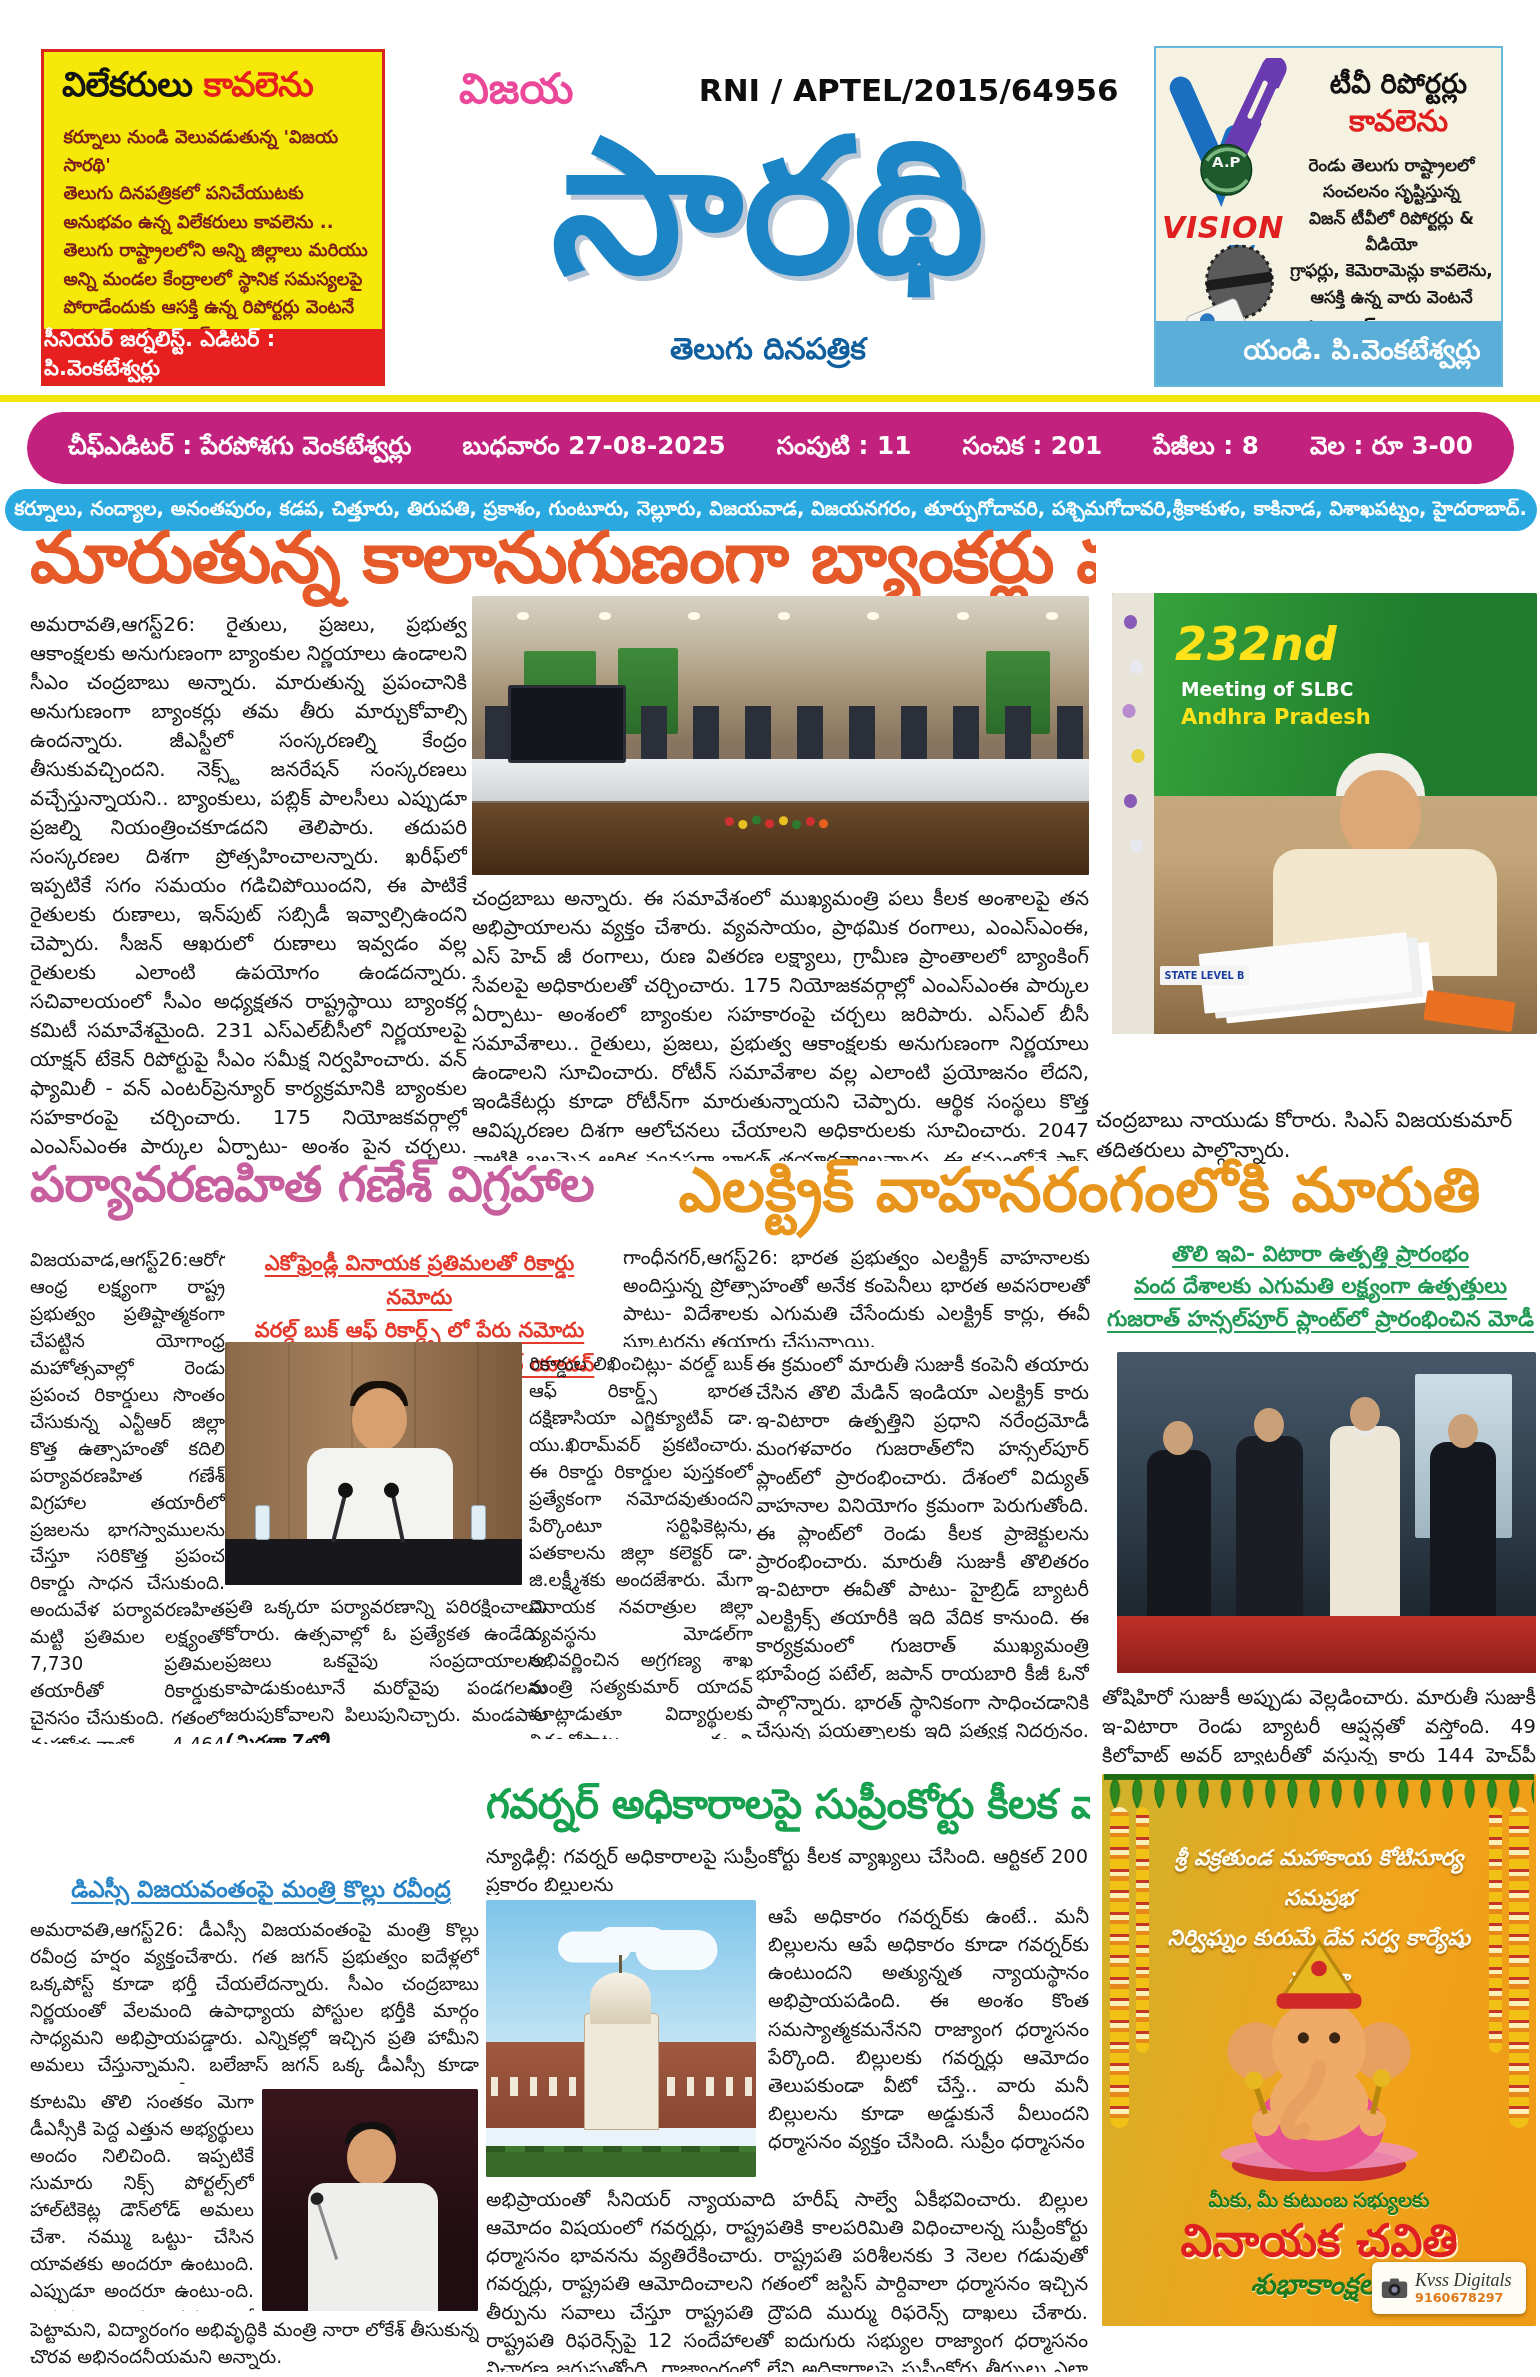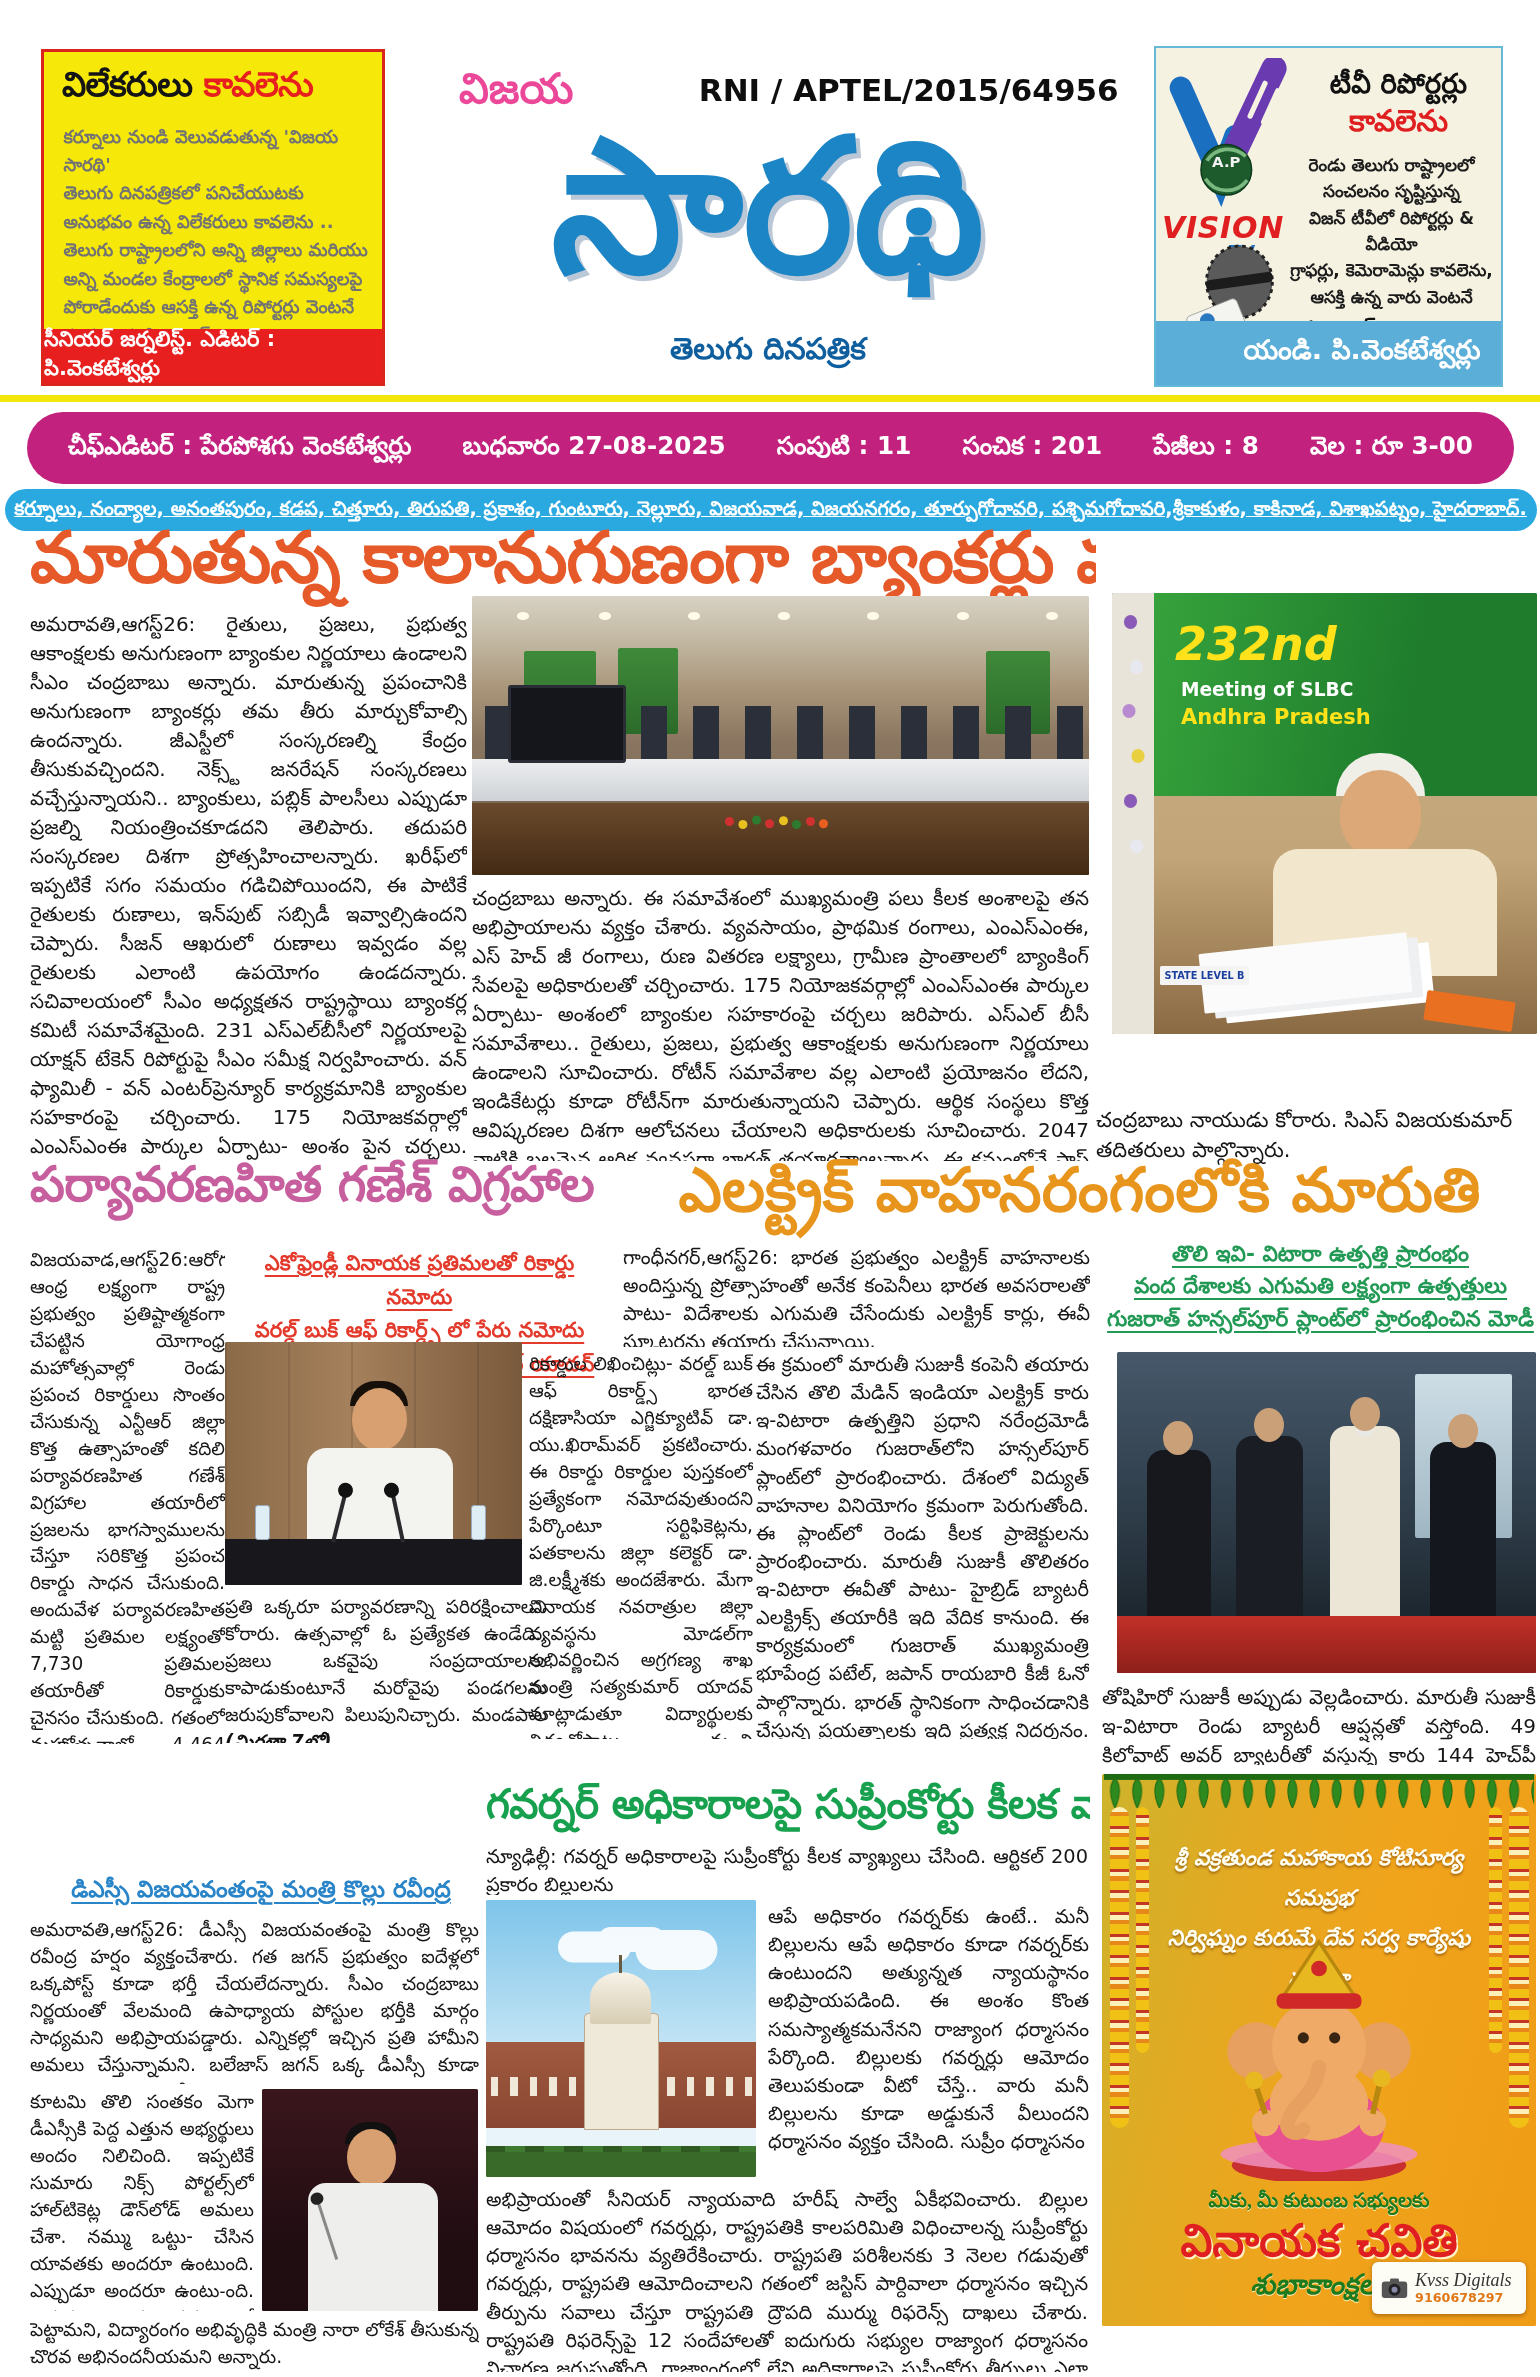--- a/index.html
+++ b/index.html
@@ -7,21 +7,21 @@
         font-family:"DejaVu Sans",sans-serif;color:#141414;}
   .abs{position:absolute;}
   .body-text{font-size:20px;line-height:1.45;text-align:justify;color:#161616;overflow:hidden;}
   .nowrap{white-space:nowrap;overflow:hidden;}
   .sh{text-decoration:underline;text-underline-offset:5.2px;text-decoration-thickness:1.5px;}
 
   
   .yellow-ad{background:#f6e90a;border:3px solid #d9251c;box-sizing:border-box;}
   .yellow-ad .title{font-size:34px;font-weight:800;letter-spacing:-0.7px;padding:12px 0 4.5px 18px;}
   .yellow-ad .t-red{color:#e81f1f;}
-  .yellow-ad .lines{padding:6px 13.4px 0 19.4px;font-size:18px;font-weight:700;line-height:1.58;color:#737373;}
+  .yellow-ad .lines{padding:6px 13.4px 0 19.4px;font-size:18px;font-weight:700;line-height:1.58;color:#7f1d1d;}
   .yellow-ad .strip{position:absolute;left:0;right:0;bottom:0;height:54px;background:#e81f1f;color:#fff;
         font-size:21px;font-weight:800;display:flex;align-items:center;justify-content:center;}
   .m-prefix{font-size:42px;font-weight:800;color:#ec4899;}
   .m-rni{font-size:31px;font-weight:800;color:#0e0e0e;}
   .m-title{font-size:186px;line-height:1;font-weight:800;color:#1b85c6;text-shadow:4.5px 5.2px 0 rgba(25,70,120,.30);}
   .m-tag{font-size:30px;font-weight:800;color:#0f5f9e;}
   .right-ad{background:#f6f2e2;border:2.2px solid #66b8d8;box-sizing:border-box;}
   .right-ad .rtitle{font-size:27.6px;font-weight:800;color:#111;text-align:center;line-height:1.25;}
   .right-ad .rtitle .t-red{font-size:30px;color:#e02020;display:block;}
   .right-ad .rlines{font-size:17px;font-weight:700;line-height:1.55;text-align:center;color:#1c1c1c;}
@@ -192,21 +192,21 @@
   <div class="abs yellow-line" style="left:0;top:395px;width:1541px;height:6.7px;"></div>
 
   <div class="abs info-bar" style="left:27px;top:412px;width:1487px;height:72px;">
     <span>చీఫ్ఎడిటర్ :  పేరపోశగు వెంకటేశ్వర్లు</span>
     <span>బుధవారం  27-08-2025</span>
     <span>సంపుటి : 11</span>
     <span>సంచిక : 201</span>
     <span>పేజీలు : 8</span>
     <span>వెల : రూ 3-00</span>
   </div>
-  <div class="abs cities-bar nowrap" style="left:4.5px;top:489px;width:1532px;height:42px;text-decoration:underline;">కర్నూలు, నంద్యాల, అనంతపురం, కడప, చిత్తూరు, తిరుపతి, ప్రకాశం, గుంటూరు, నెల్లూరు, విజయవాడ, విజయనగరం, తూర్పుగోదావరి, పశ్చిమగోదావరి,శ్రీకాకుళం, కాకినాడ, విశాఖపట్నం, హైదరాబాద్.</div>
+  <div class="abs cities-bar nowrap" style="left:4.5px;top:489px;width:1532px;height:42px;">కర్నూలు, నంద్యాల, అనంతపురం, కడప, చిత్తూరు, తిరుపతి, ప్రకాశం, గుంటూరు, నెల్లూరు, విజయవాడ, విజయనగరం, తూర్పుగోదావరి, పశ్చిమగోదావరి,శ్రీకాకుళం, కాకినాడ, విశాఖపట్నం, హైదరాబాద్.</div>
 
   <div class="abs lead-headline nowrap" style="left:30px;top:516px;width:1066px;">మారుతున్న కాలానుగుణంగా బ్యాంకర్లు మారాలి</div>
 
   <div class="abs body-text" style="left:30px;top:610px;width:437px;height:553px;font-size:20px;">అమరావతి,ఆగస్ట్26: రైతులు, ప్రజలు, ప్రభుత్వ ఆకాంక్షలకు అనుగుణంగా బ్యాంకుల నిర్ణయాలు ఉండాలని సీఎం చంద్రబాబు అన్నారు. మారుతున్న ప్రపంచానికి అనుగుణంగా బ్యాంకర్లు తమ తీరు మార్చుకోవాల్సి ఉందన్నారు. జీఎస్టీలో సంస్కరణల్ని కేంద్రం తీసుకువచ్చిందని. నెక్స్ట్ జనరేషన్ సంస్కరణలు వచ్చేస్తున్నాయని.. బ్యాంకులు, పబ్లిక్ పాలసీలు ఎప్పుడూ ప్రజల్ని నియంత్రించకూడదని తెలిపారు. తదుపరి సంస్కరణల దిశగా ప్రోత్సహించాలన్నారు. ఖరీఫ్‌లో ఇప్పటికే సగం సమయం గడిచిపోయిందని, ఈ పాటికే రైతులకు రుణాలు, ఇన్‌పుట్ సబ్సిడీ ఇవ్వాల్సిఉందని చెప్పారు. సీజన్ ఆఖరులో రుణాలు ఇవ్వడం వల్ల రైతులకు ఎలాంటి ఉపయోగం ఉండదన్నారు. సచివాలయంలో సీఎం అధ్యక్షతన రాష్ట్రస్థాయి బ్యాంకర్ల కమిటీ సమావేశమైంది. 231 ఎస్ఎల్‌బీసీలో నిర్ణయాలపై యాక్షన్ టేకెన్ రిపోర్టుపై సీఎం సమీక్ష నిర్వహించారు. వన్ ఫ్యామిలీ - వన్ ఎంటర్‌ప్రెన్యూర్ కార్యక్రమానికి బ్యాంకుల సహకారంపై చర్చించారు. 175 నియోజకవర్గాల్లో ఎంఎస్ఎంఈ పార్కుల ఏర్పాటు- అంశం పైన చర్చలు. మారుతున్న ప్రపంచానికి అనుగుణంగా బ్యాంకర్లు తీరు మార్చుకోవాలని. కేంద్రం, జీఎస్టీలో సంస్కరణలు తీసుకొస్తుందని. బ్యాంకులు, పబ్లిక్ పాలసీలు ఎప్పుడూ ప్రజల్ని నియంత్రించకూడదని. అమెరికా, చైనా లాంటి దేశాలకు సహా విదేశీ మన ఆర్థిక వ్యవస్థ తయారవ్వాలి. బ్యాంకులు, ఆర్థిక సంస్థలు కొత్త ఆవిష్కరణల దిశగా ఆలోచనలు చేయాలని అధికారులకు సూచించారు. 2047 నాటికీ బలమైన ఆర్థిక వ్యవస్థగా దేశం తయారవ్వాలని. ఉత్పాదకత లేని రుణాలు కూడా మంచిది కాదు. పేదలు- ధనికుల మధ్య అంతరాలు తగ్గేందుకు అవసరమైన చర్యలు చేపట్టాలని విన్నవించారు. ప్రజాభిప్రేరణ పేదల కోసమే ఆలోచిస్తా. దేశంలో సంపద సృష్టి, ఆర్థికాభివృద్ధి లక్ష్యంగా బ్యాంకులు, ఆర్థికసంస్థలు పని చేయాలని</div>
 
   <div class="abs photo photo-meeting" style="left:472px;top:596px;width:617px;height:279px;">
     <div class="pm-dot" style="left:45px;top:16.4px;"></div>
     <div class="pm-banner" style="left:52px;top:55px;width:72px;height:89px;"></div>
     <div class="pm-banner" style="left:146px;top:52px;width:60px;height:86px;"></div>
     <div class="pm-banner" style="left:514px;top:55px;width:64px;height:83px;"></div>

